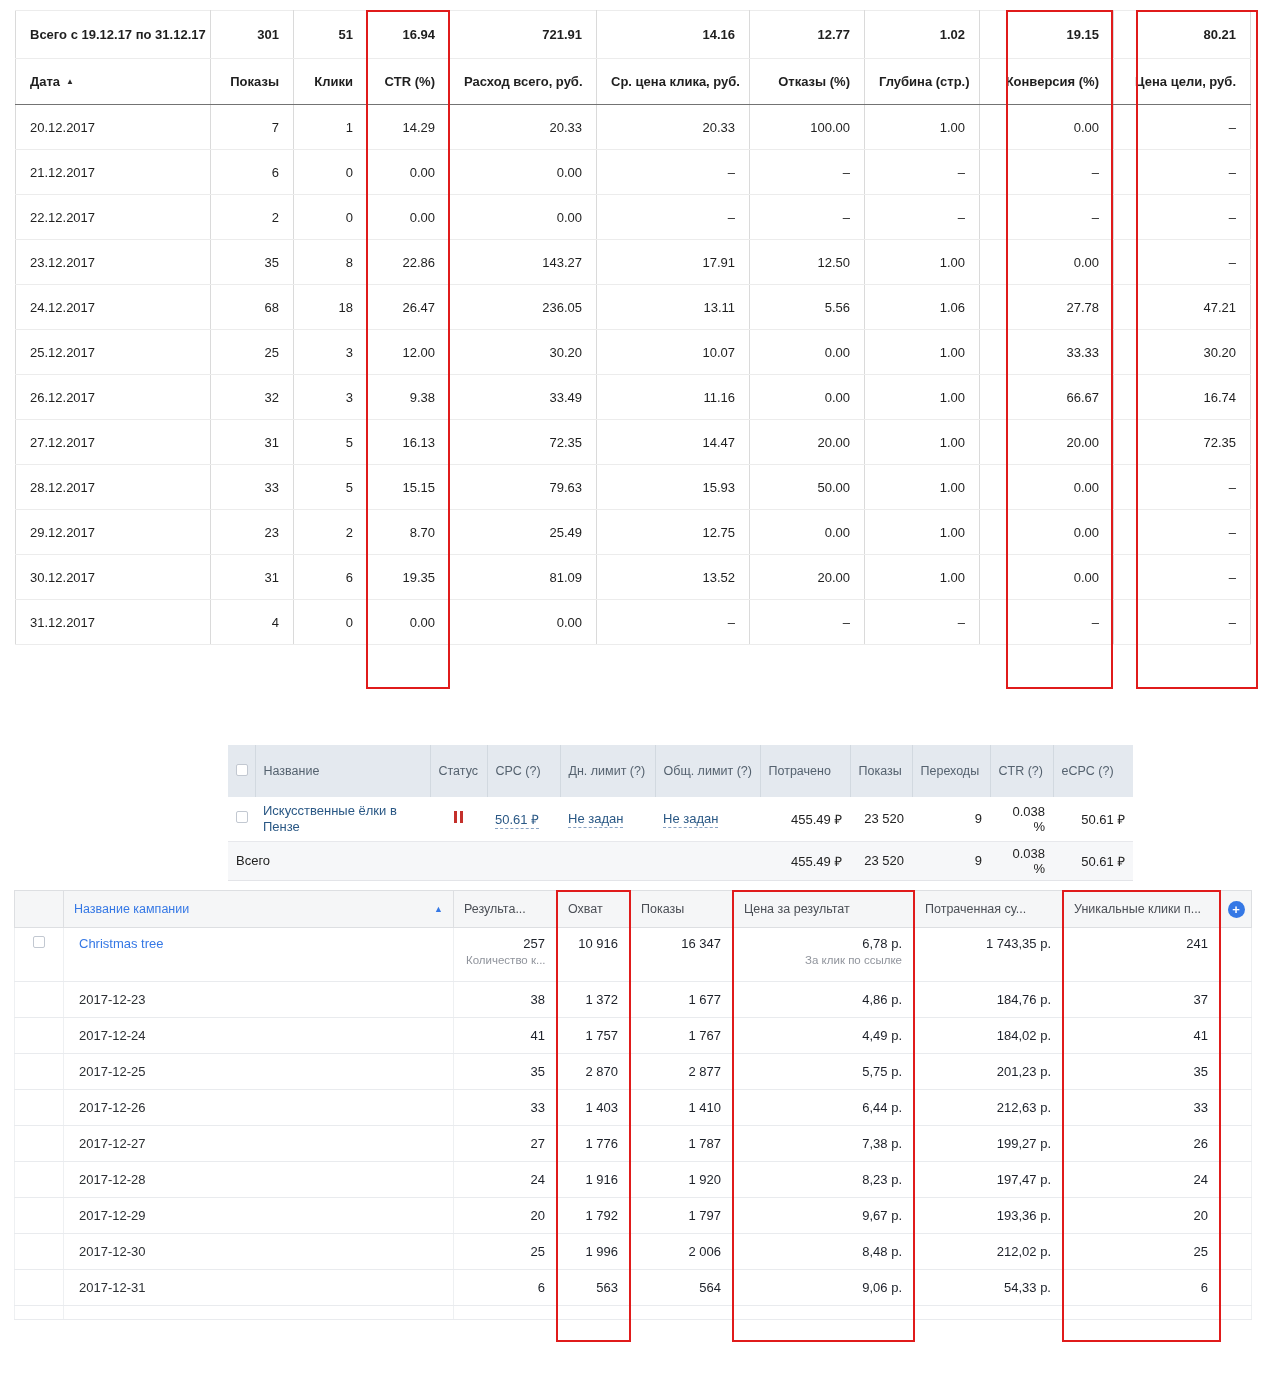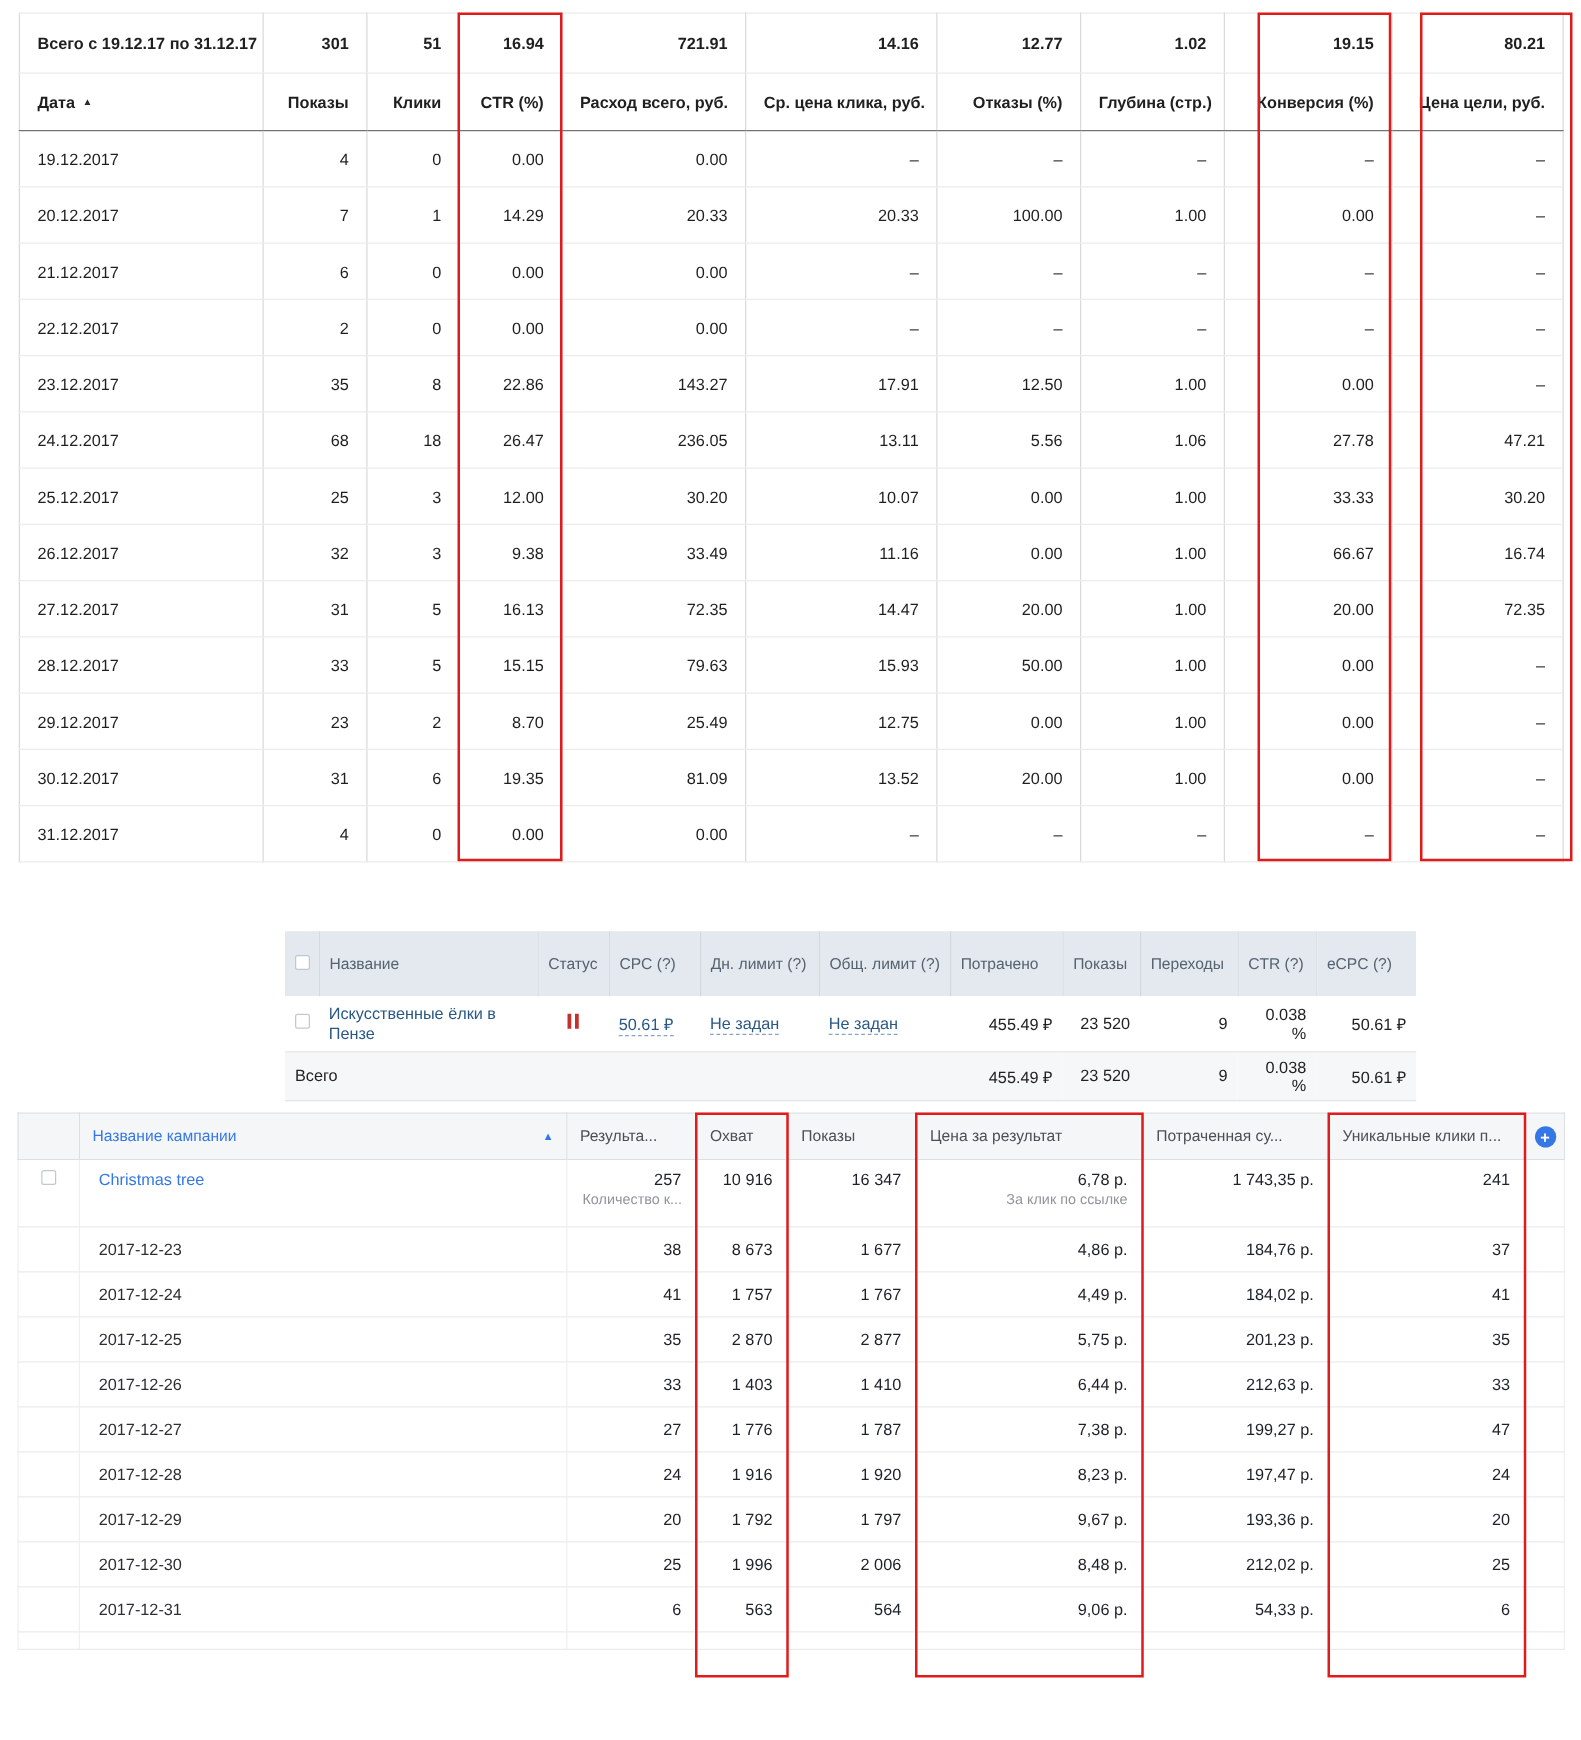--- a/index.html
+++ b/index.html
@@ -108,32 +108,20 @@
         <th class="num">Расход всего, руб.</th>
         <th class="num">Ср. цена клика, руб.</th>
         <th class="num">Отказы (%)</th>
         <th class="num">Глубина (стр.)</th>
         <th class="num">Конверсия (%)</th>
         <th class="num">Цена цели, руб.</th>
       </tr>
     </thead>
     <tbody>
 
-        <tr>
-          <td class="tl">19.12.2017</td>
-          <td class="num">4</td>
-          <td class="num">0</td>
-          <td class="num">0.00</td>
-          <td class="num">0.00</td>
-          <td class="num">–</td>
-          <td class="num">–</td>
-          <td class="num">–</td>
-          <td class="num">–</td>
-          <td class="num">–</td>
-        </tr>
 
         <tr>
           <td class="tl">20.12.2017</td>
           <td class="num">7</td>
           <td class="num">1</td>
           <td class="num">14.29</td>
           <td class="num">20.33</td>
           <td class="num">20.33</td>
           <td class="num">100.00</td>
           <td class="num">1.00</td>
@@ -387,21 +375,21 @@
         <td></td>
       </tr>
     </tbody>
     <tbody class="days">
 
 
         <tr>
           <td></td>
           <td class="datecell">2017-12-23</td>
           <td class="r">38</td>
-          <td class="r">8 673</td>
+          <td class="r">1 372</td>
           <td class="r">1 677</td>
           <td class="r">4,86 р.</td>
           <td class="r">184,76 р.</td>
           <td class="r">37</td>
           <td></td>
         </tr>
 
         <tr>
           <td></td>
           <td class="datecell">2017-12-24</td>
@@ -439,21 +427,21 @@
         </tr>
 
         <tr>
           <td></td>
           <td class="datecell">2017-12-27</td>
           <td class="r">27</td>
           <td class="r">1 776</td>
           <td class="r">1 787</td>
           <td class="r">7,38 р.</td>
           <td class="r">199,27 р.</td>
-          <td class="r">47</td>
+          <td class="r">26</td>
           <td></td>
         </tr>
 
         <tr>
           <td></td>
           <td class="datecell">2017-12-28</td>
           <td class="r">24</td>
           <td class="r">1 916</td>
           <td class="r">1 920</td>
           <td class="r">8,23 р.</td>

